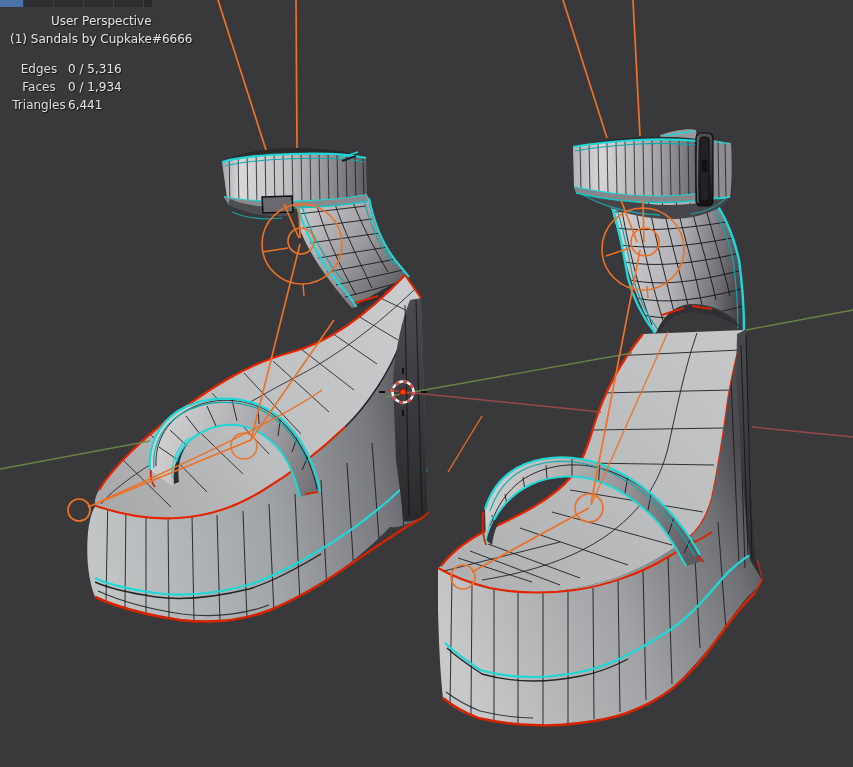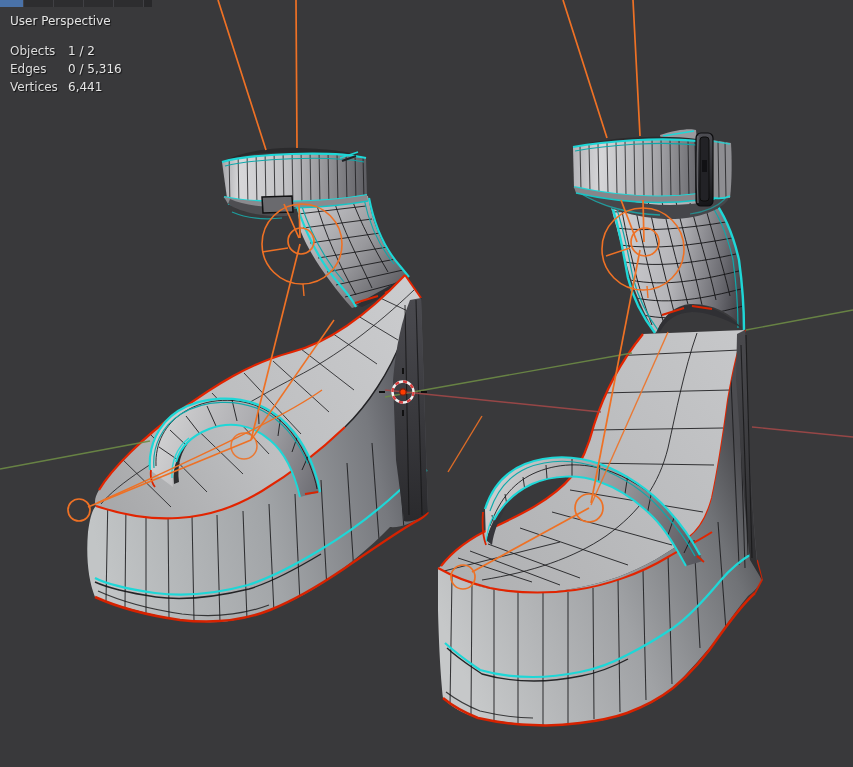--- a/index.html
+++ b/index.html
@@ -1,19 +1,20 @@
 <!DOCTYPE html>
 <html><head>
 <meta charset="utf-8">
 <style>
   html,body{margin:0;padding:0;background:#222;}
   .viewport{
     position:relative;width:853px;height:767px;overflow:hidden;
     background:#39393b;
     font-family:"DejaVu Sans","Liberation Sans",sans-serif;
+    text-align:center;
   }
   
   .tab-strip{position:absolute;left:0;top:0;width:152px;height:7px;background:#28282a;display:flex;}
   .tab-strip .seg{height:7px;border-right:1px solid #404044;}
   .tab-strip .seg.blue{background:#4a72a8;width:23px;}
   .tab-strip .seg.dark{background:#2d2d2f;width:29px;}
   
   .overlay{position:absolute;left:10px;top:12px;color:#e4e4e4;font-size:12px;
     text-shadow:1px 1px 1px rgba(0,0,0,.65);line-height:18px;}
   .overlay .hline{white-space:nowrap;}
@@ -331,28 +332,29 @@
   <div class="tab-strip">
     <div class="seg blue"></div>
     <div class="seg dark"></div>
     <div class="seg dark"></div>
     <div class="seg dark"></div>
     <div class="seg dark"></div>
   </div>
 
   <div class="overlay">
     <div class="hline">User Perspective</div>
+    <div class="hline hline2">(1) Sandals by Cupkake#6666</div>
     <div class="stats">
-      <div class="srow">
-        <span class="slabel">Objects</span>
-        <span class="sval">1 / 2</span>
-      </div>
       <div class="srow">
         <span class="slabel">Edges</span>
         <span class="sval">0 / 5,316</span>
       </div>
       <div class="srow">
-        <span class="slabel">Vertices</span>
+        <span class="slabel">Faces</span>
+        <span class="sval">0 / 1,934</span>
+      </div>
+      <div class="srow">
+        <span class="slabel">Triangles</span>
         <span class="sval">6,441</span>
       </div>
     </div>
   </div>
 </div>
 
 </body></html>

